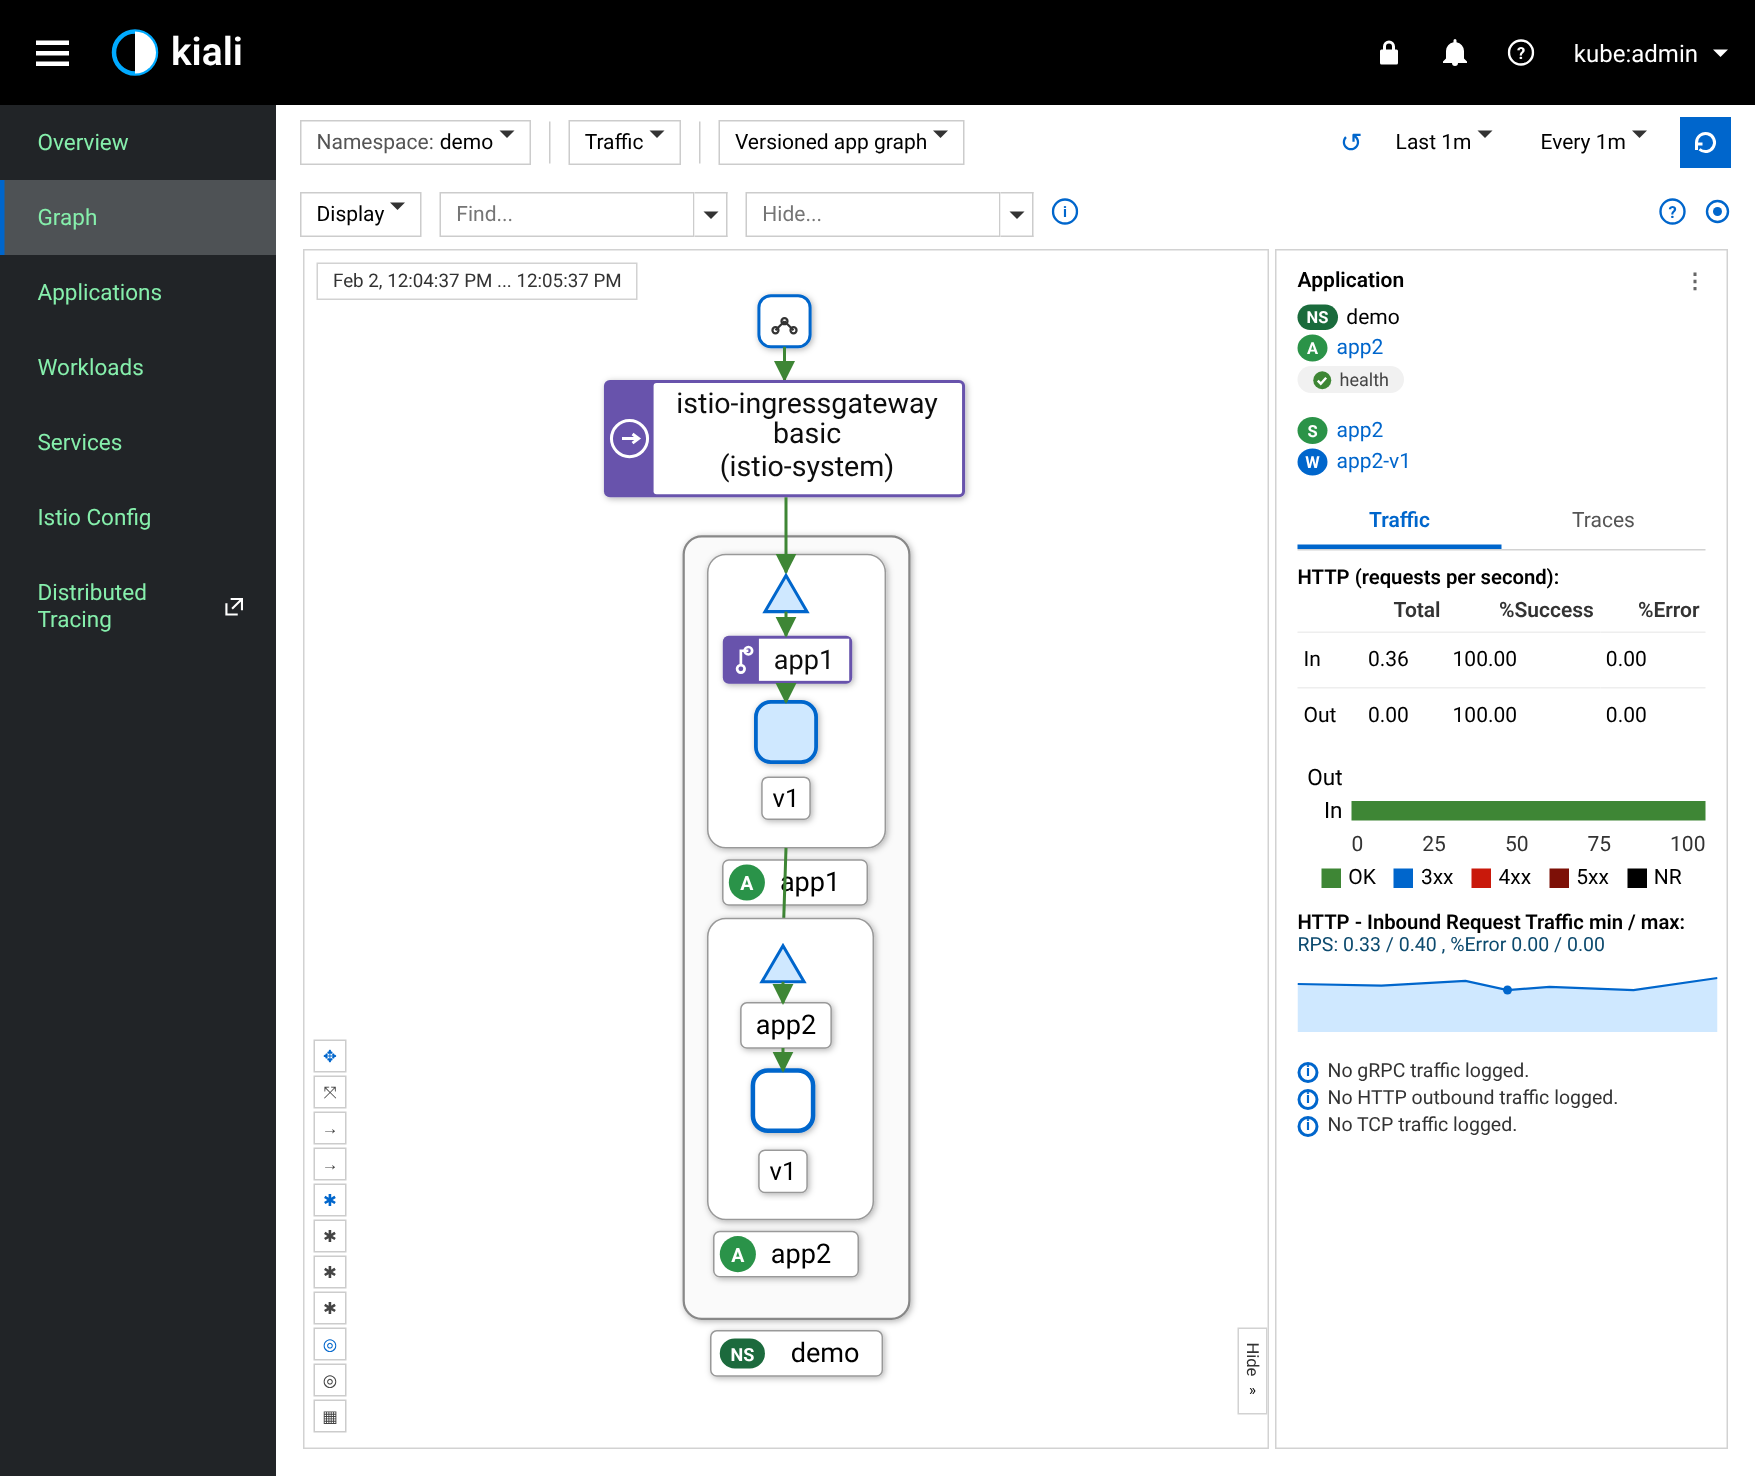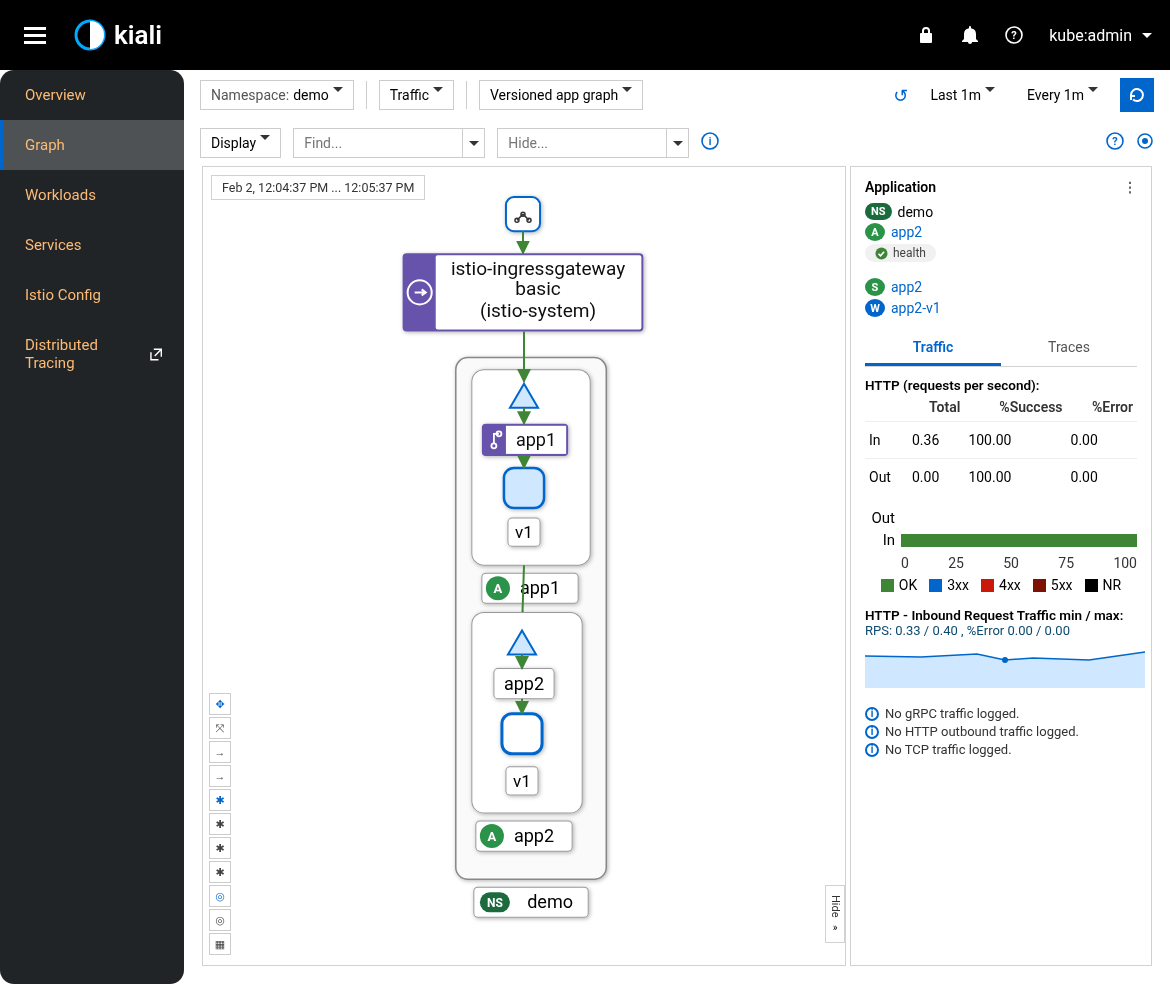--- a/index.html
+++ b/index.html
@@ -8,21 +8,21 @@
 .hamburger { cursor: pointer; padding: 6px; }
 .hamburger div { width: 22px; height: 3px; background: #fff; margin: 4px 0; }
 .logo-wrap { display: flex; align-items: center; margin-left: 20px; justify-content: space-between; }
 .logo-text { font-size: 26px; font-weight: 600; margin-left: 6px; }
 .topbar-right { margin-left: auto; display: flex; align-items: center; gap: 26px; }
 .topbar-icon { width: 18px; height: 18px; cursor: pointer; display: flex; align-items: center; justify-content: center; }
 .user-menu { display:flex; align-items:center; gap:10px; cursor:pointer; }
 .caret-down { width:0; height:0; border-left:5px solid transparent; border-right:5px solid transparent; border-top:5px solid #fff; }
 
 .layout { display: flex; height: calc(100% - 70px); }
-.sidebar { width: 184px; background: #212427; color: #fdba74; border-radius: 14px; }
+.sidebar { width: 184px; background: #212427; color: #86efac; }
 .side-item { padding: 16px 22px; font-size: 15px; cursor: pointer; border-left: 3px solid transparent; display:flex; align-items:center; gap:6px;}
 .side-item.active { background: #4e5255; border-left-color: #06c; }
 
 .main { flex: 1; background: #fff; display: flex; flex-direction: column; }
 .toolbar1, .toolbar2 { display: flex; align-items: center; padding: 8px 16px; gap: 12px; }
 .dropdown { border: 1px solid #ccc; background: #fff; padding: 6px 10px; display: flex; gap: 4px; cursor: pointer; font-size: 14px; }
 .dropdown .label-prefix { color:#555; }
 .sep { width:1px; height:28px; background:#ccc; }
 .tb-right { margin-left: auto; display:flex; align-items:center; gap:12px; }
 .icon-btn { width:34px; height:34px; display:flex; align-items:center; justify-content:center; cursor:pointer; }
@@ -121,20 +121,23 @@
 <div class="layout">
 
   <div class="sidebar">
     <div class="side-item">
         <span>Overview</span>
       </div>
     <div class="side-item active">
         <span>Graph</span>
       </div>
     <div class="side-item">
+        <span>Applications</span>
+      </div>
+    <div class="side-item">
         <span>Workloads</span>
       </div>
     <div class="side-item">
         <span>Services</span>
       </div>
     <div class="side-item">
         <span>Istio Config</span>
       </div>
     <div class="side-item">
       <span>Distributed Tracing</span>

